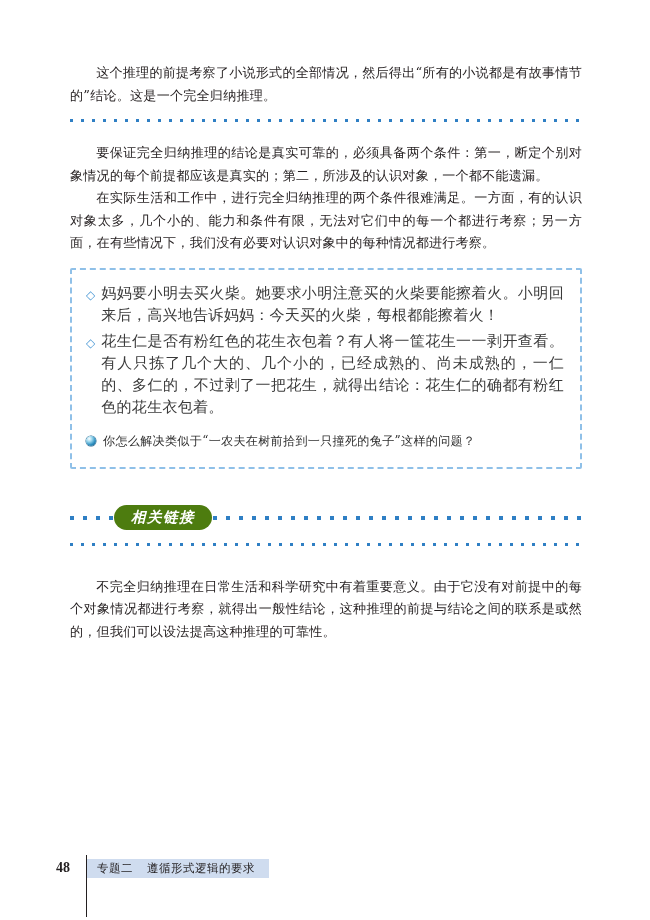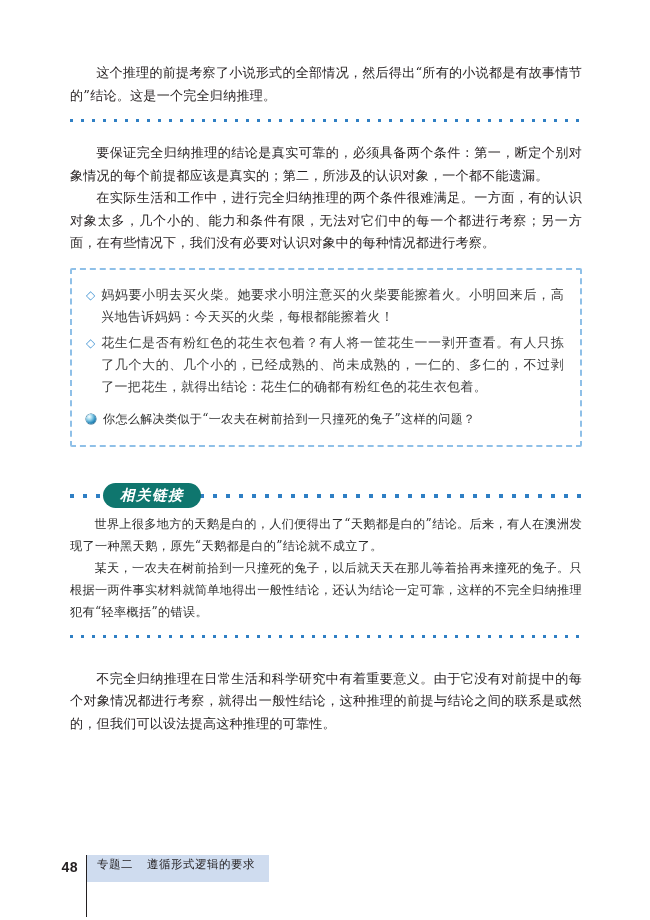--- a/index.html
+++ b/index.html
@@ -85,22 +85,22 @@
   }
   .dashbox .diamond {
     flex: 0 0 auto;
     color: #4f9bd6;
     font-size: 12px;
     line-height: 22px;
     margin-right: 6px;
   }
   .dashbox .itxt {
     flex: 1 1 auto;
-    font-family: Liberation Serif, serif;
-    font-size: 13px;
+    font-family: Liberation Mono, monospace;
+    font-size: 15px;
     line-height: 22px;
     color: #3a3a3a;
     text-align: justify;
     text-justify: inter-ideograph;
     letter-spacing: 0.3px;
   }
   .dashbox .qlist { margin-top: 10px; }
   .dashbox .qrow {
     display: flex;
     align-items: flex-start;
@@ -134,25 +134,25 @@
     position: absolute;
     left: 0; right: 0; top: 11px;
     height: 4px;
     background-image:
       linear-gradient(to right, #2f7fc4 0px, #2f7fc4 4px, transparent 4px, transparent 13px);
     background-size: 13px 4px;
     background-repeat: repeat-x;
   }
   .linkhdr .pill {
     position: absolute;
-    left: 33px; top: 0;
+    left: 44px; top: 0;
     height: 25px;
     padding: 0 17px;
     border-radius: 13px;
-    background: #0f766e;
+    background: #4d7c0f;
     color: #ffffff;
     font-family: "DejaVu Sans", "Liberation Sans", sans-serif;
     font-weight: bold;
     font-size: 14.5px;
     line-height: 25px;
     letter-spacing: 1.5px;
     font-style: italic;
     white-space: nowrap;
   }
 
@@ -171,34 +171,34 @@
   
   .footer {
     position: absolute;
     left: 48px;
     top: 858px;
     display: flex;
     align-items: center;
     height: 20px;
   }
   .footer .pgno {
-    font-family: Liberation Mono, monospace;
+    font-family: Liberation Serif, serif;
     font-size: 14px;
     font-weight: bold;
     color: #231f20;
     width: 30px;
-    text-align: right;
+    text-align: center;
   }
   .footer .fbar {
     margin-left: 9px;
     background: #cfdcef;
     height: 19px;
     display: flex;
     align-items: center;
-    padding: 0 14px 8px 10px;
+    padding: 0 14px 0 10px;
   }
   .footer .fbar span {
     font-family: "DejaVu Sans", "Liberation Sans", sans-serif;
     font-size: 11.5px;
     color: #231f20;
     letter-spacing: 0.5px;
   }
   .footer .fsep { display: inline-block; width: 14px; }
 </style>
 </head>
@@ -243,24 +243,20 @@
     <div class="gap-lg"></div>
 
 
     <div class="gap-lg"></div>
 
     <div class="linkhdr">
       <div class="hdots"></div>
       <div class="pill">相关链接</div>
     </div>
 
-    <div class="linkbody">
-      <p>世界上很多地方的天鹅是白的，人们便得出了“天鹅都是白的”结论。后来，有人在澳洲发现了一种黑天鹅，原先“天鹅都是白的”结论就不成立了。</p>
-      <p>某天，一农夫在树前拾到一只撞死的兔子，以后就天天在那儿等着拾再来撞死的兔子。只根据一两件事实材料就简单地得出一般性结论，还认为结论一定可靠，这样的不完全归纳推理犯有“轻率概括”的错误。</p>
-    </div>
 
     <div class="dotrule"></div>
 
     <div class="gap-lg"></div>
 
     <p class="para">不完全归纳推理在日常生活和科学研究中有着重要意义。由于它没有对前提中的每个对象情况都进行考察，就得出一般性结论，这种推理的前提与结论之间的联系是或然的，但我们可以设法提高这种推理的可靠性。</p>
 
   </div>
 
   <div class="footer">

